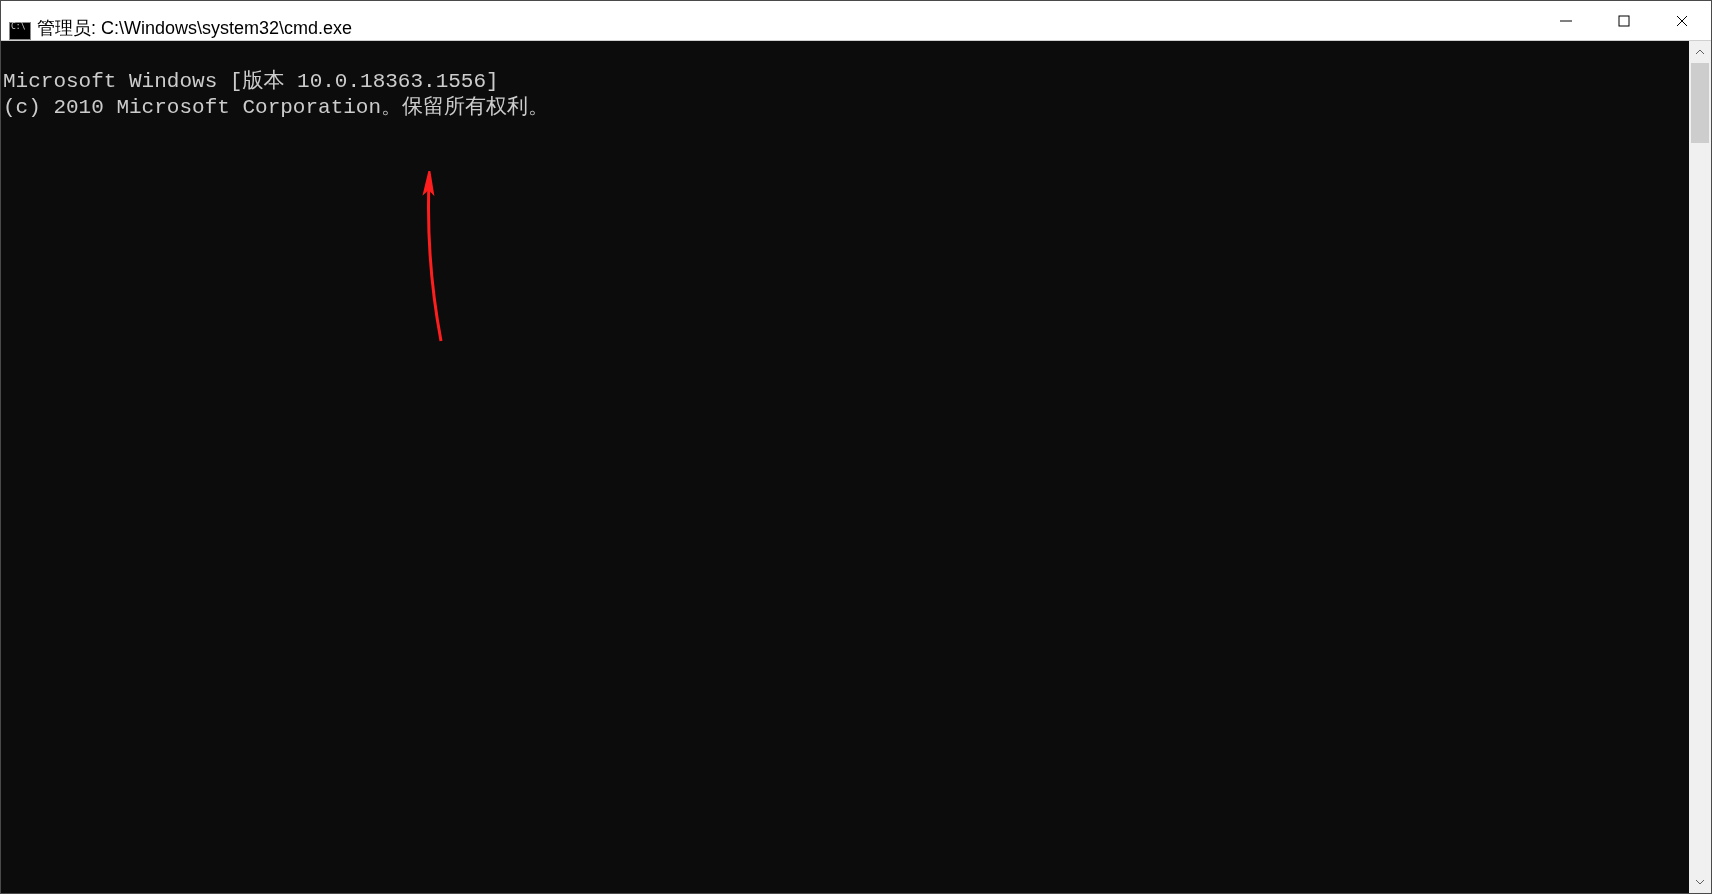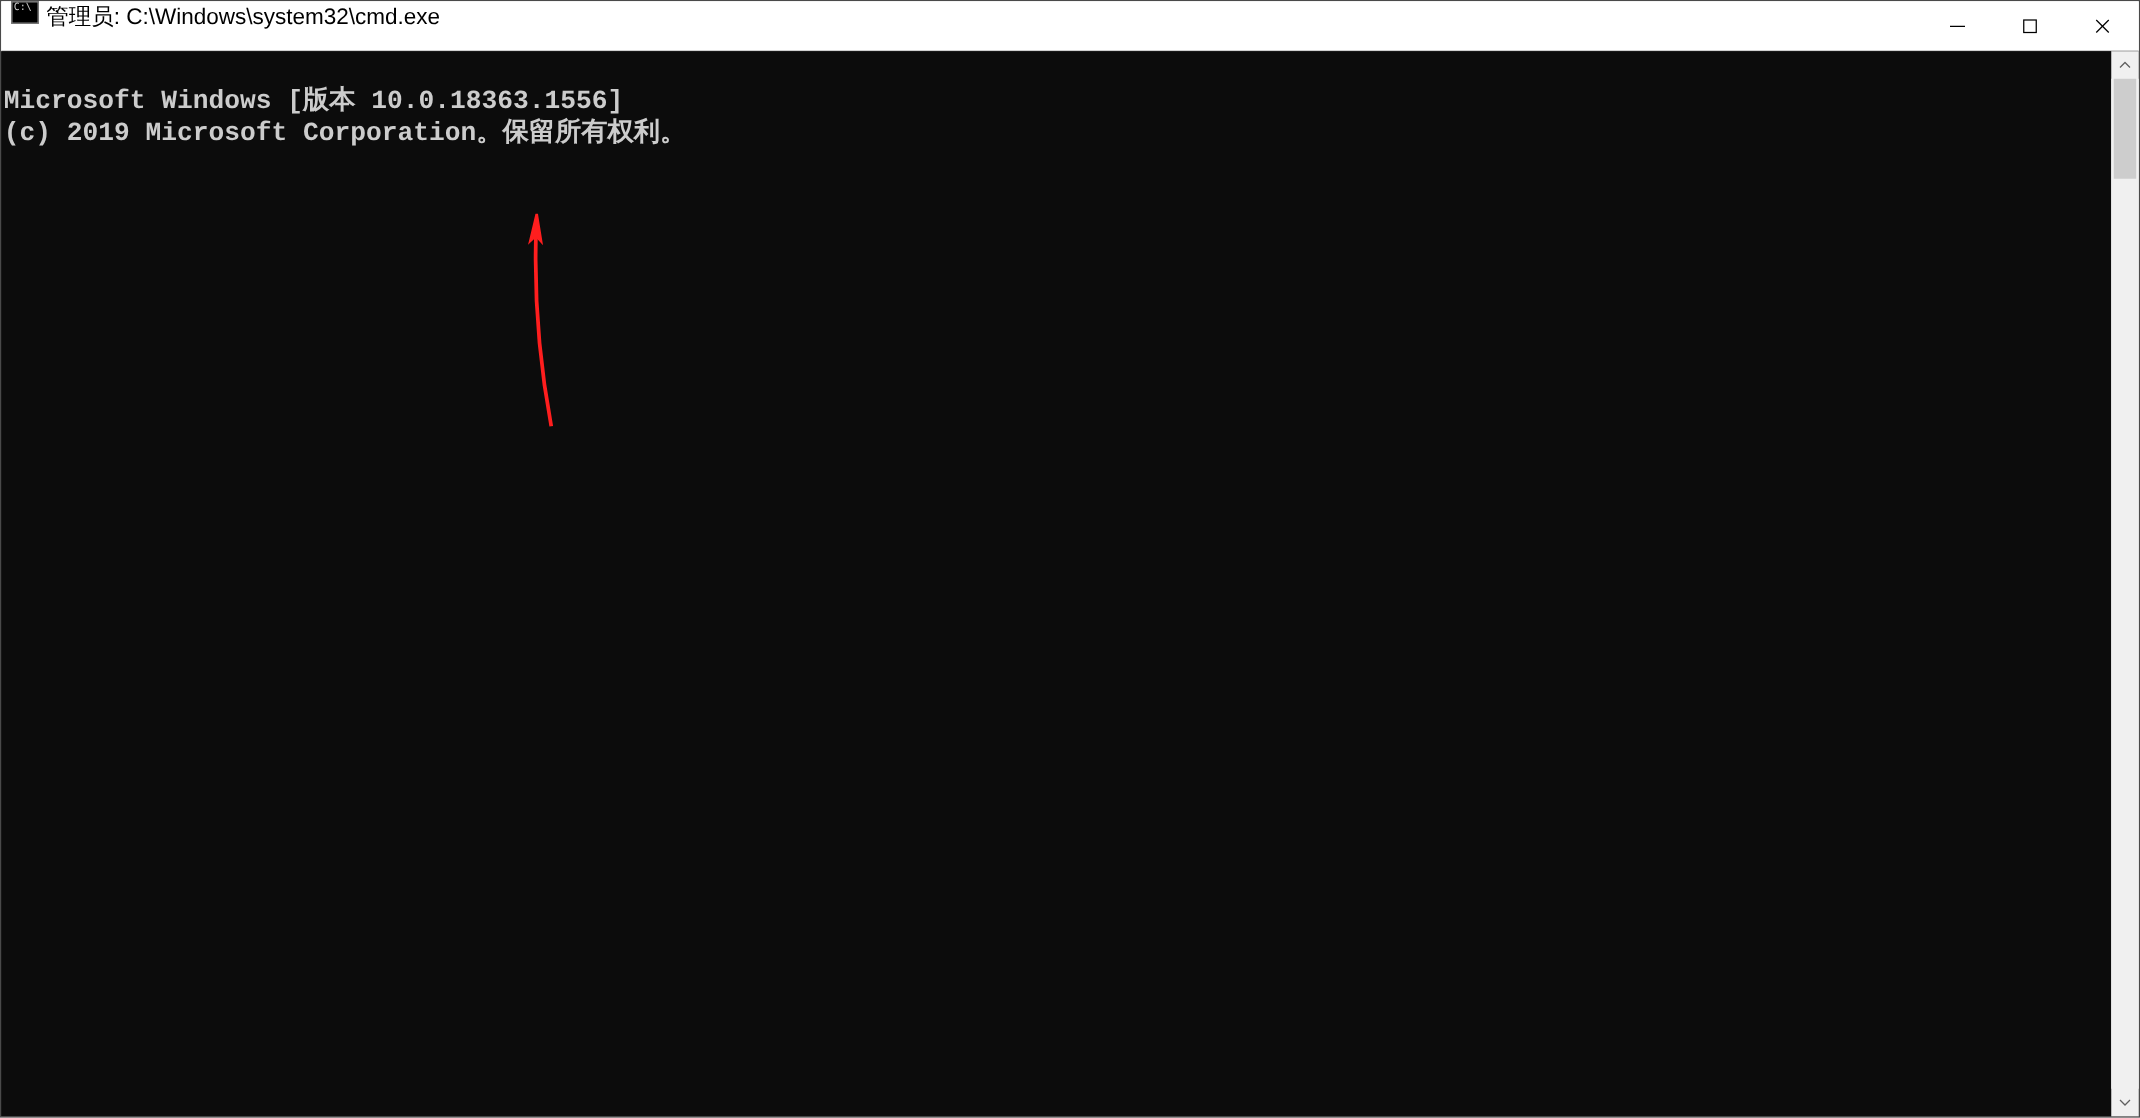--- a/index.html
+++ b/index.html
@@ -20,21 +20,21 @@
       height: 894px;
       border: 1px solid #4a4a4a;
       background: #ffffff;
       display: flex;
       flex-direction: column;
     }
     .titlebar {
       height: 40px;
       background: #ffffff;
       display: flex;
-      align-items: flex-start;
+      align-items: flex-end;
       border-bottom: 1px solid #d0d0d0;
       flex-shrink: 0;
     }
     .titlebar-icon {
       width: 22px;
       height: 18px;
       margin-left: 8px;
       margin-right: 6px;
       background: #000000;
       border: 1px solid #888;
@@ -87,21 +87,20 @@
       font-family: "NSimSun", "SimSun", Consolas, "Courier New", monospace;
       font-size: 21px;
       line-height: 26px;
       padding: 2px 0 0 2px;
       white-space: pre;
       position: relative;
       overflow: hidden;
     }
     .terminal-line {
       display: block;
-      font-weight: bold;
     }
     .cursor {
       display: inline-block;
       width: 11px;
       height: 4px;
       background: #cccccc;
       vertical-align: baseline;
       margin-left: 0px;
       position: relative;
       top: 2px;
@@ -164,21 +163,21 @@
         <svg viewBox="0 0 14 14">
             <line x1="2" y1="2" x2="12" y2="12" stroke="#000" stroke-width="1"></line>
             <line x1="12" y1="2" x2="2" y2="12" stroke="#000" stroke-width="1"></line>
           </svg>
       </div>
     </div>
   </div>
 
   <div class="terminal-wrap">
     <div class="terminal">
-<span class="terminal-line">Microsoft Windows [版本 10.0.18363.1556]</span><span class="terminal-line">(c) 2019 Microsoft Corporation。保留所有权利。</span><span class="terminal-line"></span>
+<span class="terminal-line">Microsoft Windows [版本 10.0.18363.1556]</span><span class="terminal-line">(c) 2010 Microsoft Corporation。保留所有权利。</span><span class="terminal-line"></span>
 
       <svg class="annotation-arrow" width="60" height="180">
         <defs>
           <marker id="ah" markerWidth="10" markerHeight="10" refX="5" refY="2" orient="auto">
             <polygon points="0,0 10,2 0,4 2,2" fill="#ff1e1e"></polygon>
           </marker>
         </defs>
         <path d="M 30 170 Q 15 90 18 10" stroke="#ff1e1e" stroke-width="3" fill="none" marker-end="url(#ah)"></path>
       </svg>
     </div>

